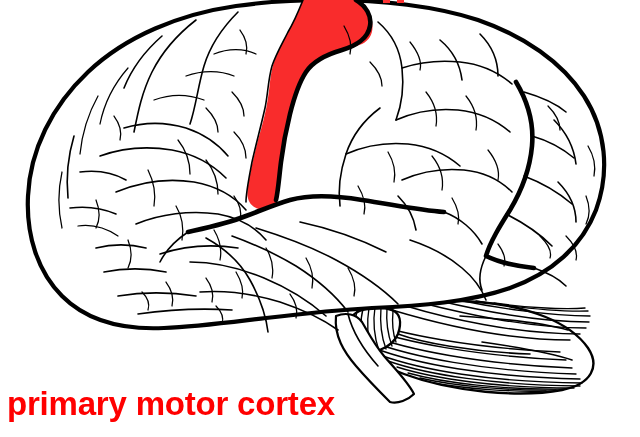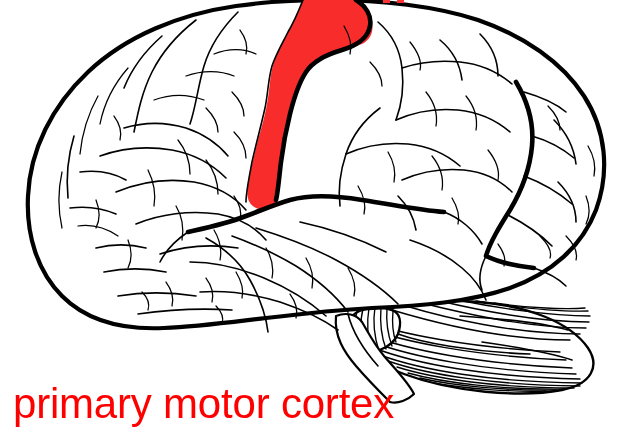--- a/index.html
+++ b/index.html
@@ -67,25 +67,25 @@
     stroke-linejoin: round;
   }
   .stem-outline {
     fill: #ffffff;
     stroke: #000000;
     stroke-width: 2.2;
     stroke-linejoin: round;
   }
   #label-primary-motor-cortex {
     position: absolute;
-    left: 13px;
+    left: 7px;
     top: 384px;
     font-family: "Liberation Sans", sans-serif;
-    font-size: 42px;
-    font-weight: 400;
+    font-size: 33px;
+    font-weight: 700;
     letter-spacing: -0.2px;
     line-height: 40px;
     white-space: nowrap;
     margin: 0;
   }
   .crop-mark {
     position: absolute;
     top: 0;
     width: 7px;
     height: 3px;

